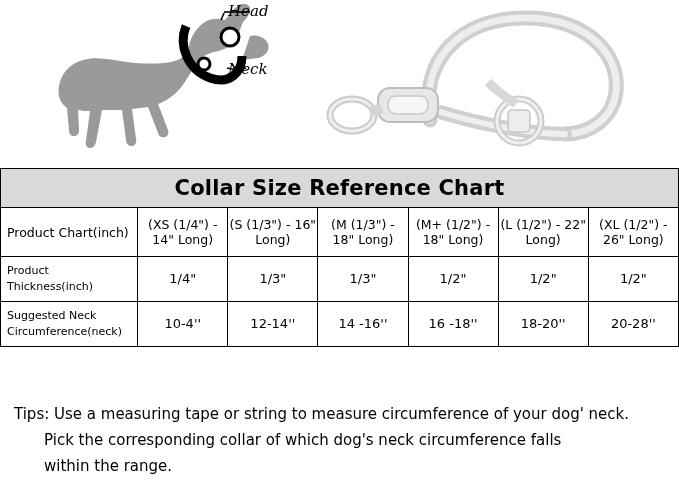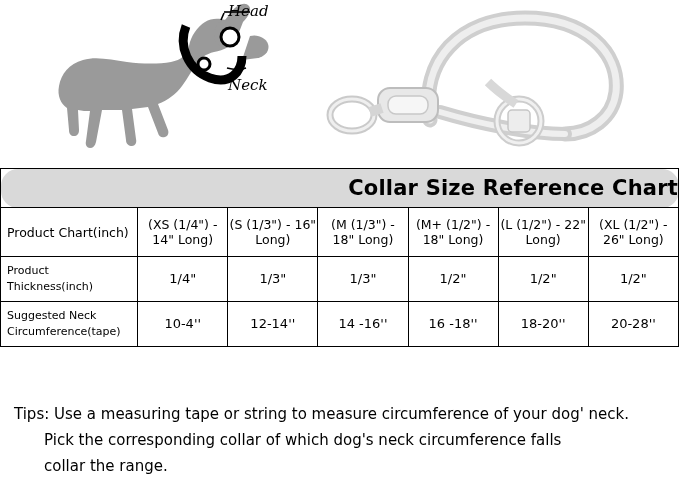--- a/index.html
+++ b/index.html
@@ -44,26 +44,25 @@
     border-collapse: collapse;
     width: 679px;
     table-layout: fixed;
   }
   table.size-chart td, table.size-chart th {
     border: 1px solid #000;
     padding: 0;
   }
   .title-cell {
     background: #d9d9d9;
-    text-align: right;
+    text-align: center;
     font-size: 21px;
     font-weight: bold;
     height: 38px;
     letter-spacing: 0.2px;
-    border-radius: 17px;
   }
   .hdr-row td {
     height: 48px;
     font-size: 12.5px;
     line-height: 15px;
     vertical-align: middle;
     text-align: center;
     padding: 2px 3px;
   }
   .hdr-row td.rowlabel {
@@ -106,21 +105,21 @@
   }
 
   
   .ill-label {
     position: absolute;
     font-size: 15px;
     font-style: italic;
     font-family: "DejaVu Serif", serif;
   }
   #label-head { left: 228px; top: 2px; }
-  #label-neck { left: 228px; top: 76px; }
+  #label-neck { left: 228px; top: 60px; }
 </style>
 </head>
 <body>
 
 <div class="page">
 
   <div class="illustration">
 
     <svg class="dog-svg" width="290" height="168" viewBox="0 0 290 168">
 
@@ -231,31 +230,31 @@
         <tr class="body-row">
           <td class="rowlabel">Product Thickness(inch)</td>
           <td>1/4"</td>
           <td>1/3"</td>
           <td>1/3"</td>
           <td>1/2"</td>
           <td>1/2"</td>
           <td>1/2"</td>
         </tr>
         <tr class="body-row">
-          <td class="rowlabel">Suggested  Neck Circumference(tape)</td>
+          <td class="rowlabel">Suggested  Neck Circumference(neck)</td>
           <td>10-4''</td>
           <td>12-14''</td>
           <td>14 -16''</td>
           <td>16 -18''</td>
           <td>18-20''</td>
           <td>20-28''</td>
         </tr>
       </tbody>
     </table>
   </div>
 
   <div class="tips">
     <span class="lead">Tips: Use a measuring tape or string to measure circumference of your dog' neck.</span>
     <span class="indent">Pick the corresponding collar of which dog's neck circumference falls</span>
-    <span class="indent">collar the range.</span>
+    <span class="indent">within the range.</span>
   </div>
 
 </div>
 
 </body></html>

